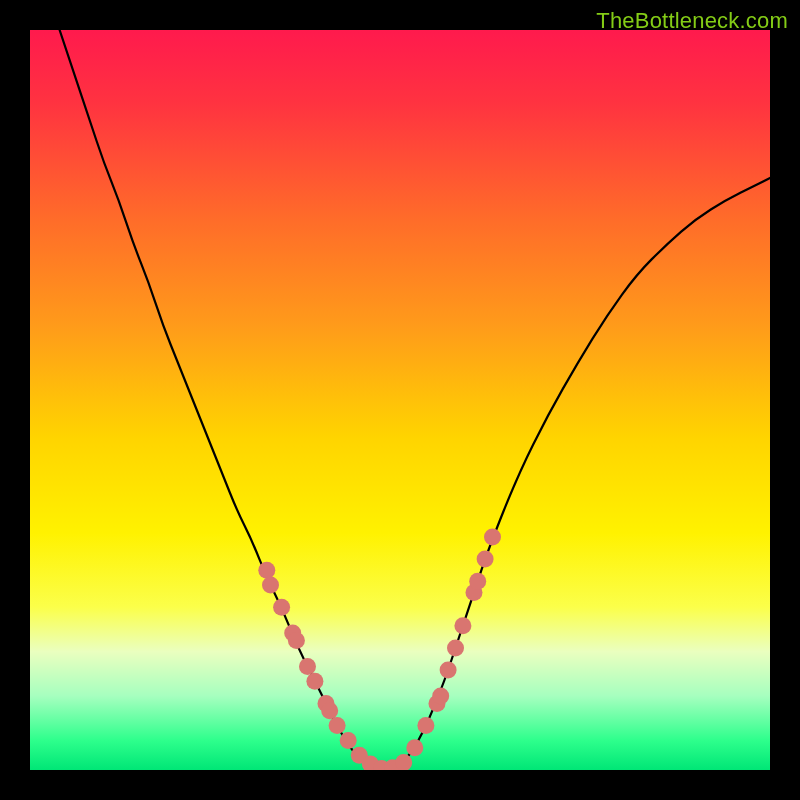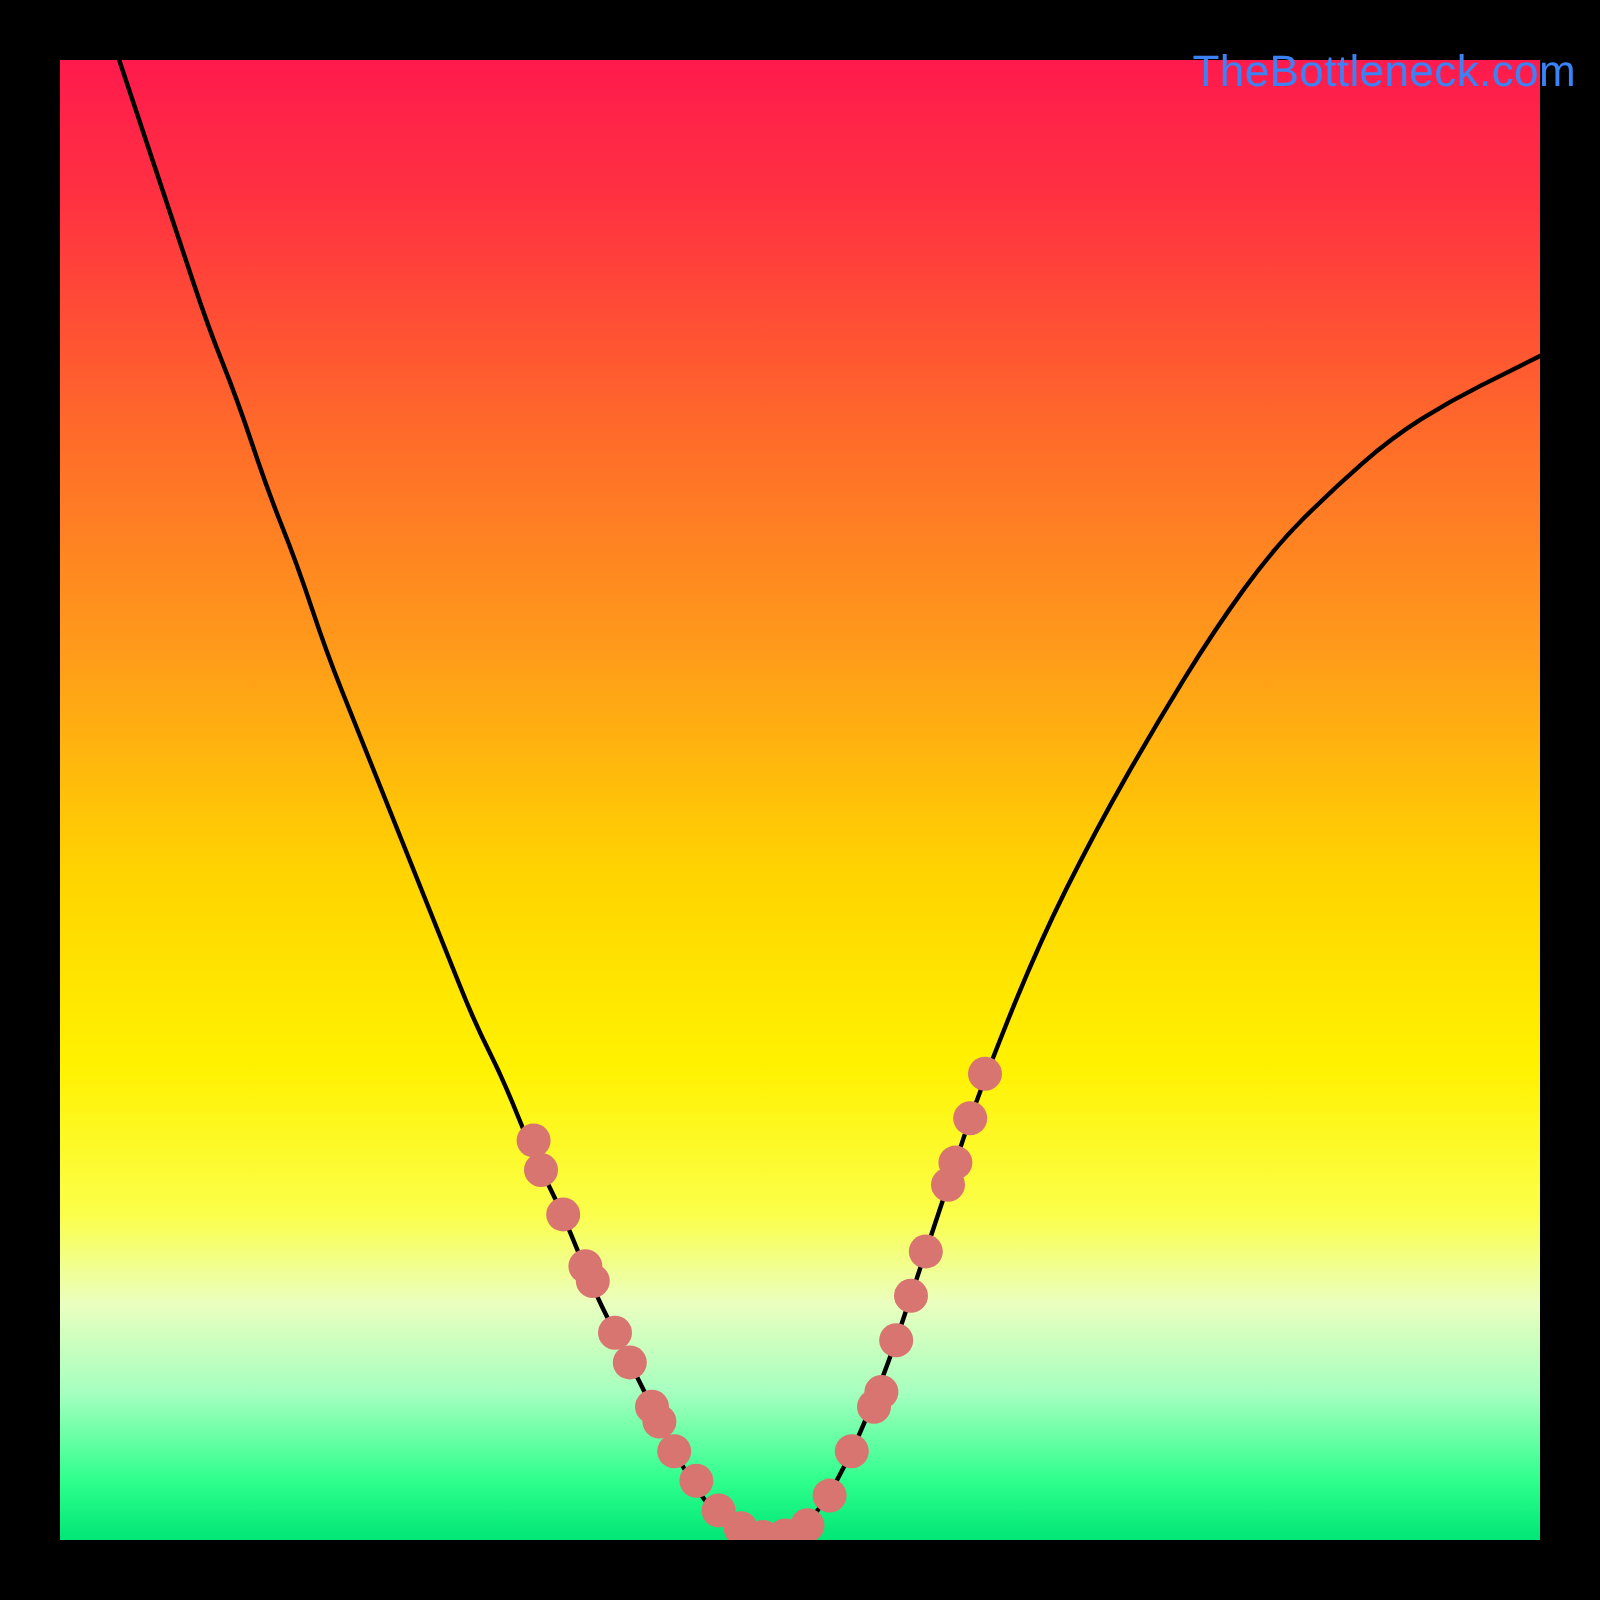--- a/index.html
+++ b/index.html
@@ -19,25 +19,25 @@
   }
   .plot-area {
     position: absolute;
     left: 30px;
     top: 30px;
     width: 740px;
     height: 740px;
   }
   .watermark {
     position: absolute;
-    top: 23px;
+    top: 8px;
     right: 12px;
     font-size: 22px;
     font-weight: 500;
-    color: #3b82f6;
+    color: #84cc16;
     letter-spacing: 0.2px;
     z-index: 10;
   }
   svg {
     display: block;
   }
 </style>
 </head>
 <body>
 

